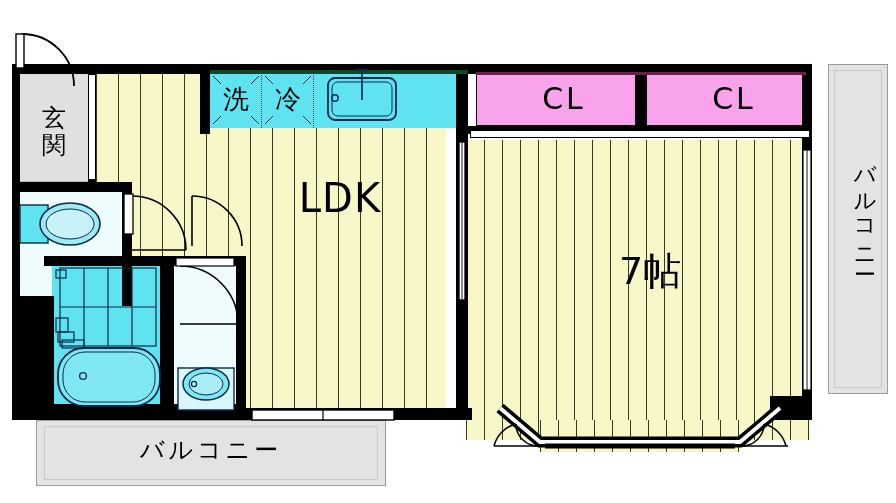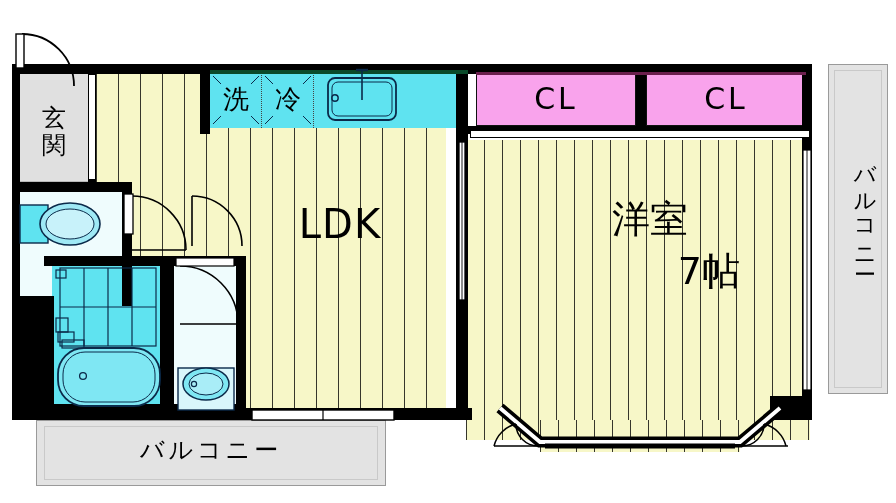--- a/index.html
+++ b/index.html
@@ -31,21 +31,21 @@
     background-image:repeating-linear-gradient(to right,
       rgba(0,0,0,.78) 0px, rgba(0,0,0,.78) 1px,
       rgba(0,0,0,0) 1px, rgba(0,0,0,0) 18px);
   }
 
   
   .lbl{position:absolute;color:#000;line-height:1.02;
        text-align:center;white-space:pre;font-weight:400;}
   .lbl-room{font-size:40px;letter-spacing:1px;}
   .lbl-room2{font-size:38px;letter-spacing:0px;}
-  .lbl-cl{font-size:30px;letter-spacing:3px;}
+  .lbl-cl{font-size:30px;letter-spacing:3px;margin-left:8px;}
   .lbl-sm{font-size:26px;}
   .lbl-genkan{font-size:24px;line-height:1.12;}
   .lbl-balc{font-size:24px;letter-spacing:4px;}
   .lbl-vert{writing-mode:vertical-rl;font-size:22px;letter-spacing:3px;
             line-height:1;}
 
   svg.ov{position:absolute;left:0;top:0;width:896px;height:503px;
          pointer-events:none;}
 </style>
 </head>
@@ -85,24 +85,23 @@
   <div class="abs water" style="left:262px;top:72px;width:52px;height:56px;border-right:1px dotted #444;"></div>
   <div class="lbl lbl-sm" style="left:210px;top:86px;width:52px;">洗</div>
   <div class="lbl lbl-sm" style="left:262px;top:86px;width:52px;">冷</div>
 
   <div class="abs cl" style="left:476px;top:74px;width:160px;height:52px;"></div>
   <div class="lbl lbl-cl" style="left:476px;top:84px;width:160px;">CL</div>
 
   <div class="abs cl" style="left:646px;top:74px;width:160px;height:52px;"></div>
   <div class="lbl lbl-cl" style="left:646px;top:84px;width:160px;">CL</div>
 
-  <div class="lbl lbl-room" style="left:250px;top:204px;width:180px;">LDK</div>
-
-  <div class="lbl lbl-room2" style="left:560px;top:200px;width:180px;">洋室</div>
-  <div class="lbl lbl-room2" style="left:560px;top:252px;width:180px;text-align:right;">7帖</div>
+  <div class="lbl lbl-room" style="left:250px;top:178px;width:180px;">LDK</div>
+
+  <div class="lbl lbl-room2" style="left:560px;top:252px;width:180px;">7帖</div>
 
   <div class="abs wall" style="left:12px;top:64px;width:456px;height:10px;"></div>
 
   <div class="abs wall" style="left:468px;top:64px;width:342px;height:10px;"></div>
 
   <div class="abs wall" style="left:12px;top:64px;width:8px;height:128px;"></div>
 
   <div class="abs wall" style="left:12px;top:296px;width:42px;height:124px;"></div>
   <div class="abs wall" style="left:12px;top:190px;width:8px;height:110px;"></div>
 

